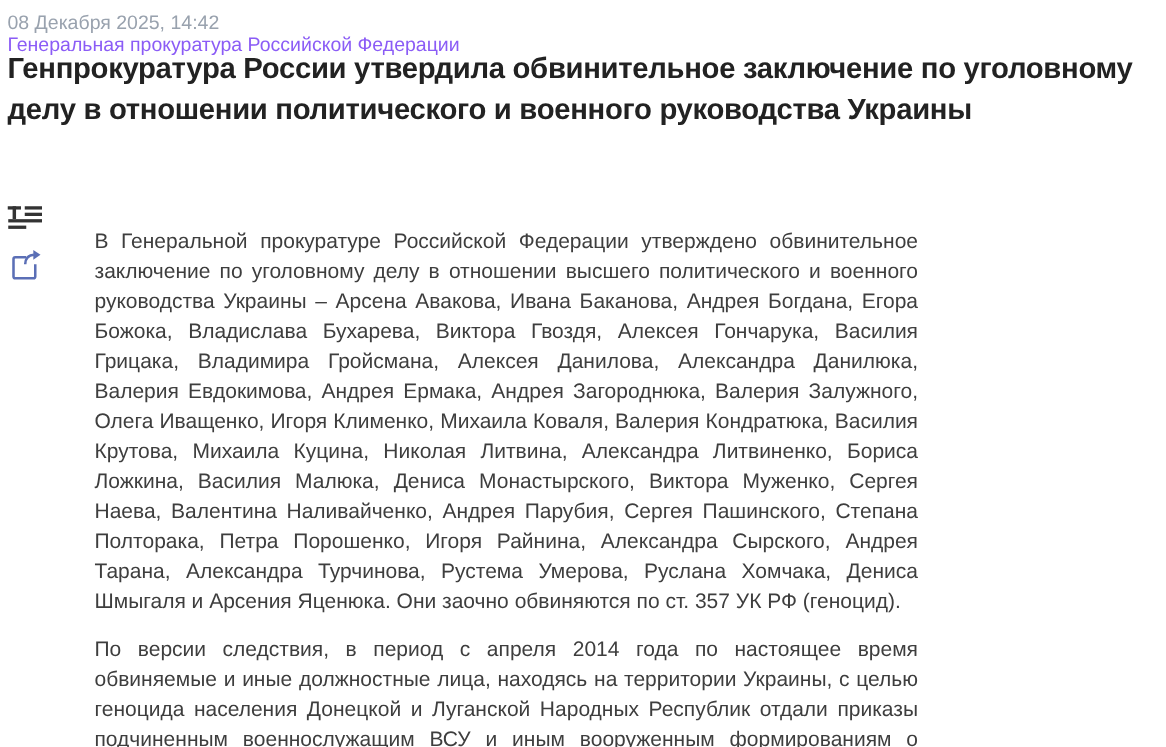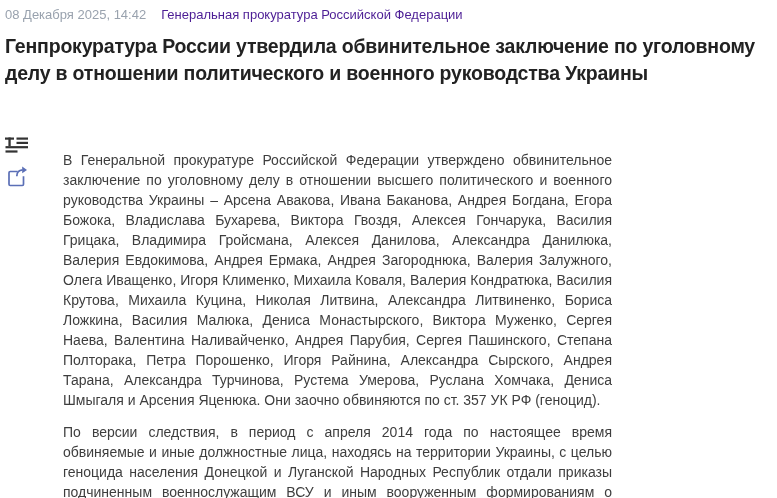--- a/index.html
+++ b/index.html
@@ -14,27 +14,27 @@
     height: 498px;
     background: #ffffff;
     overflow: hidden;
   }
   .meta {
     position: absolute;
     top: 7px;
     left: 5px;
     display: flex;
     align-items: baseline;
-    gap: 15px;
     font-size: 13px;
     color: #99a2ae;
     white-space: nowrap;
+    flex-direction: column;
   }
   .meta .source {
-    color: #4c1d95;
+    color: #8b5cf6;
     cursor: pointer;
     text-decoration: none;
   }
   .headline {
     position: absolute;
     top: 33px;
     left: 5px;
     width: 768px;
     margin: 0;
     font-size: 19.5px;

